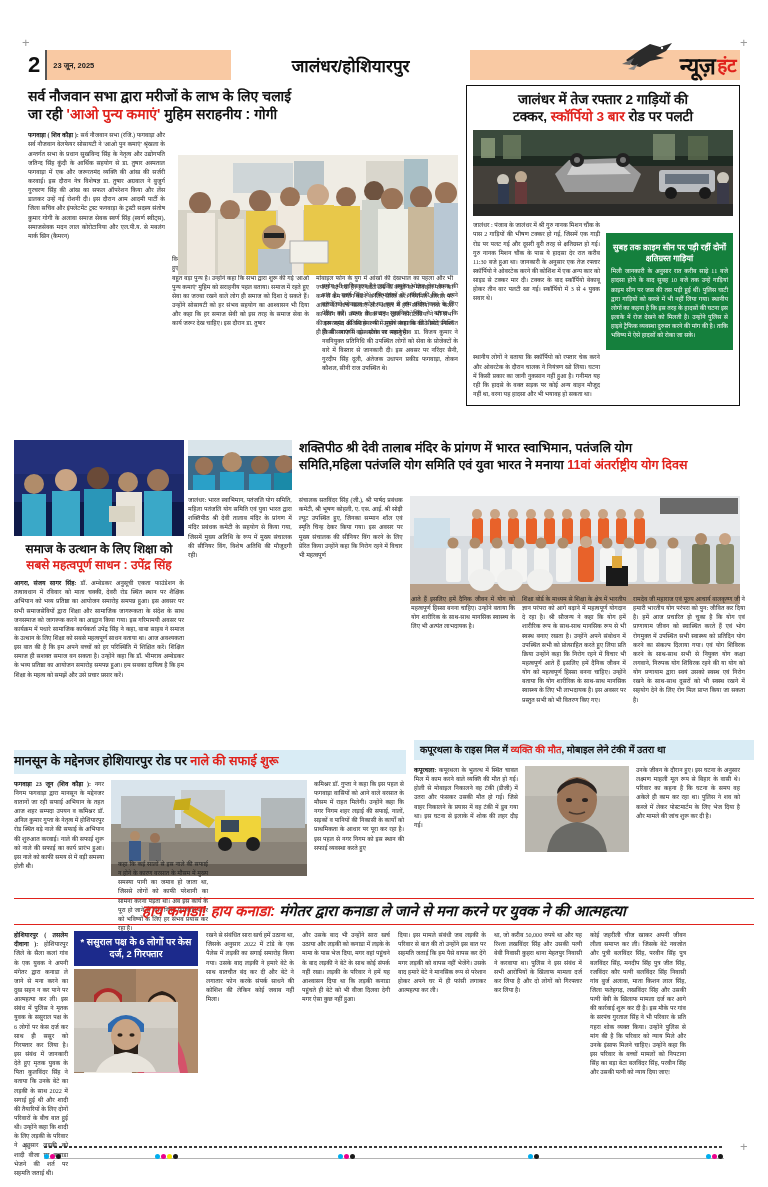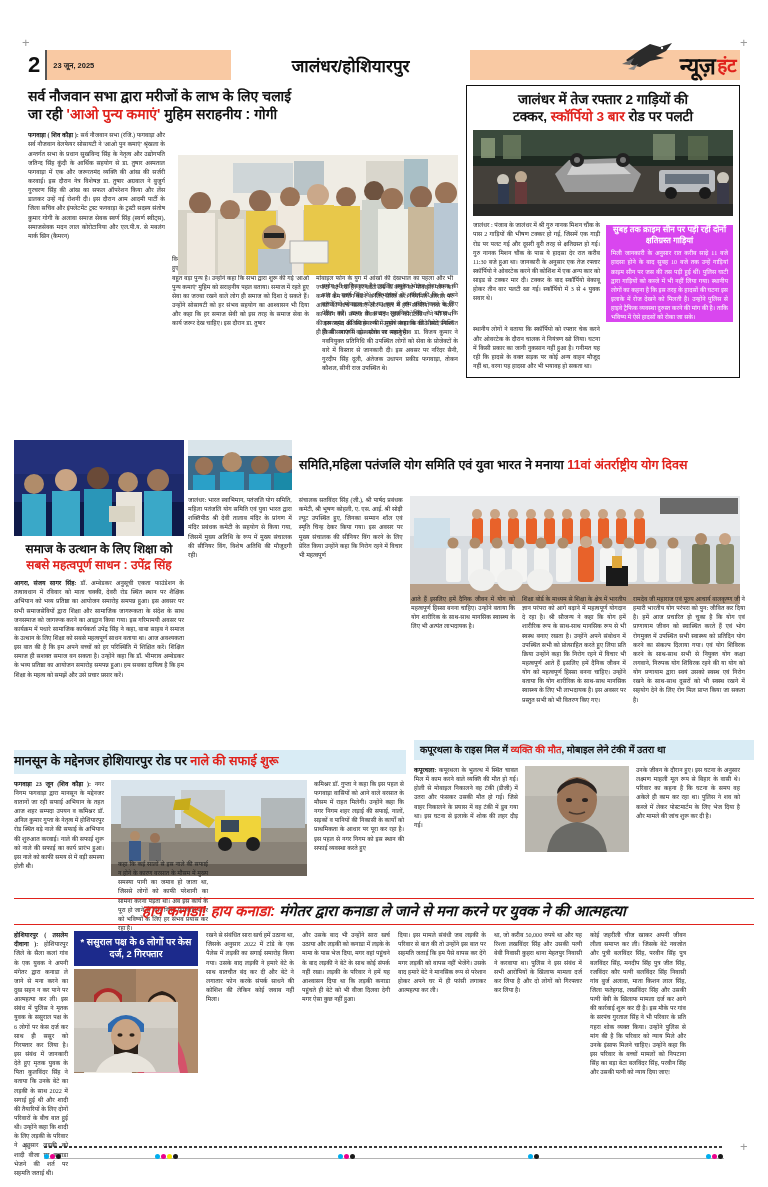--- a/index.html
+++ b/index.html
@@ -57,21 +57,21 @@
   .s1-photo { position:absolute; left:178px; top:155px; width:280px; height:120px; }
 
   
   .s2 { position:absolute; left:466px; top:85px; width:274px;
         border:1px solid #111; padding:5px 6px 6px 6px; }
   .s2 .hd { font-size:13.6px; line-height:1.26; text-align:center; }
   .s2-photo { width:100%; height:86px; margin-top:5px; }
   .s2 .cols { display:flex; gap:6px; margin-top:5px; }
   .s2 .c { width:127px; }
   .blackbox {
-    background:#d946ef; color:#fff; padding:0 5px; margin-top:4px;
+    background:#15803d; color:#fff; padding:10px 5px; margin-top:12px;
   }
   .blackbox .bb-hd { font-size:8.2px; font-weight:bold; line-height:1.28; text-align:center; }
   .blackbox .bb-tx { font-size:6.1px; line-height:1.5; text-align:justify; margin-top:3px;
     font-family:"Liberation Serif", serif; }
 
   
   .s3 { position:absolute; left:14px; top:440px; width:170px; }
   .s3-photo { width:170px; height:96px; }
   .s3 .hd { font-size:12px; line-height:1.3; text-align:center; margin-top:6px; }
   .s3 .tx { margin-top:6px; }
@@ -309,21 +309,21 @@
             <rect x="5" y="35" width="22" height="15" fill="#2aa0c8"></rect>
           <circle cx="44" cy="22" r="10" fill="#b08c6a"></circle>
             <rect x="32" y="32" width="24" height="18" fill="#2aa0c8"></rect>
           <circle cx="72" cy="25" r="9" fill="#8a6a50"></circle>
             <rect x="61" y="34" width="22" height="16" fill="#2aa0c8"></rect>
           <circle cx="96" cy="24" r="9" fill="#9a7458"></circle>
             <rect x="86" y="33" width="18" height="17" fill="#1a8aa8"></rect>
         </svg>
       </div>
       <div class="hl hd">
-        <br>
+        <span>शक्तिपीठ श्री देवी तालाब मंदिर के प्रांगण में भारत स्वाभिमान, पतंजलि योग</span><br>
         <span>समिति,महिला पतंजलि योग समिति एवं युवा भारत ने मनाया </span><span class="red">11वां अंतर्राष्ट्रीय योग दिवस</span>
       </div>
     </div>
     <div class="s4-body">
       <div class="c body-col">जालंधर: भारत स्वाभिमान, पतंजलि योग समिति, महिला पतंजलि योग समिति एवं युवा भारत द्वारा शक्तिपीठ श्री देवी तालाब मंदिर के प्रांगण में मंदिर प्रबंधक कमेटी के सहयोग से किया गया, जिसमें मुख्य अतिथि के रूप में मुख्य संचालक की सीनियर विंग, विशेष अतिथि की मौजूदगी रही।</div>
       <div class="c body-col">संचालक सतविंदर सिंह (जी.), श्री पार्षद प्रबंधक कमेटी, श्री भूषण कोहली, ए. एस. आई. श्री सोढ़ी ल्यूट उपस्थित हुए, जिनका सम्मान शॉल एवं स्मृति चिन्ह देकर किया गया। इस अवसर पर मुख्य संचालक की सीनियर विंग करने के लिए प्रेरित किया उन्होंने कहा कि निरोग रहने में विचार भी महत्वपूर्ण</div>
       <div style="width:345px;">
         <div class="photo s4-photo">
           <svg width="330" height="108" viewBox="0 0 330 108" preserveAspectRatio="none">
             <rect width="330" height="108" fill="#d8dce0"></rect>

